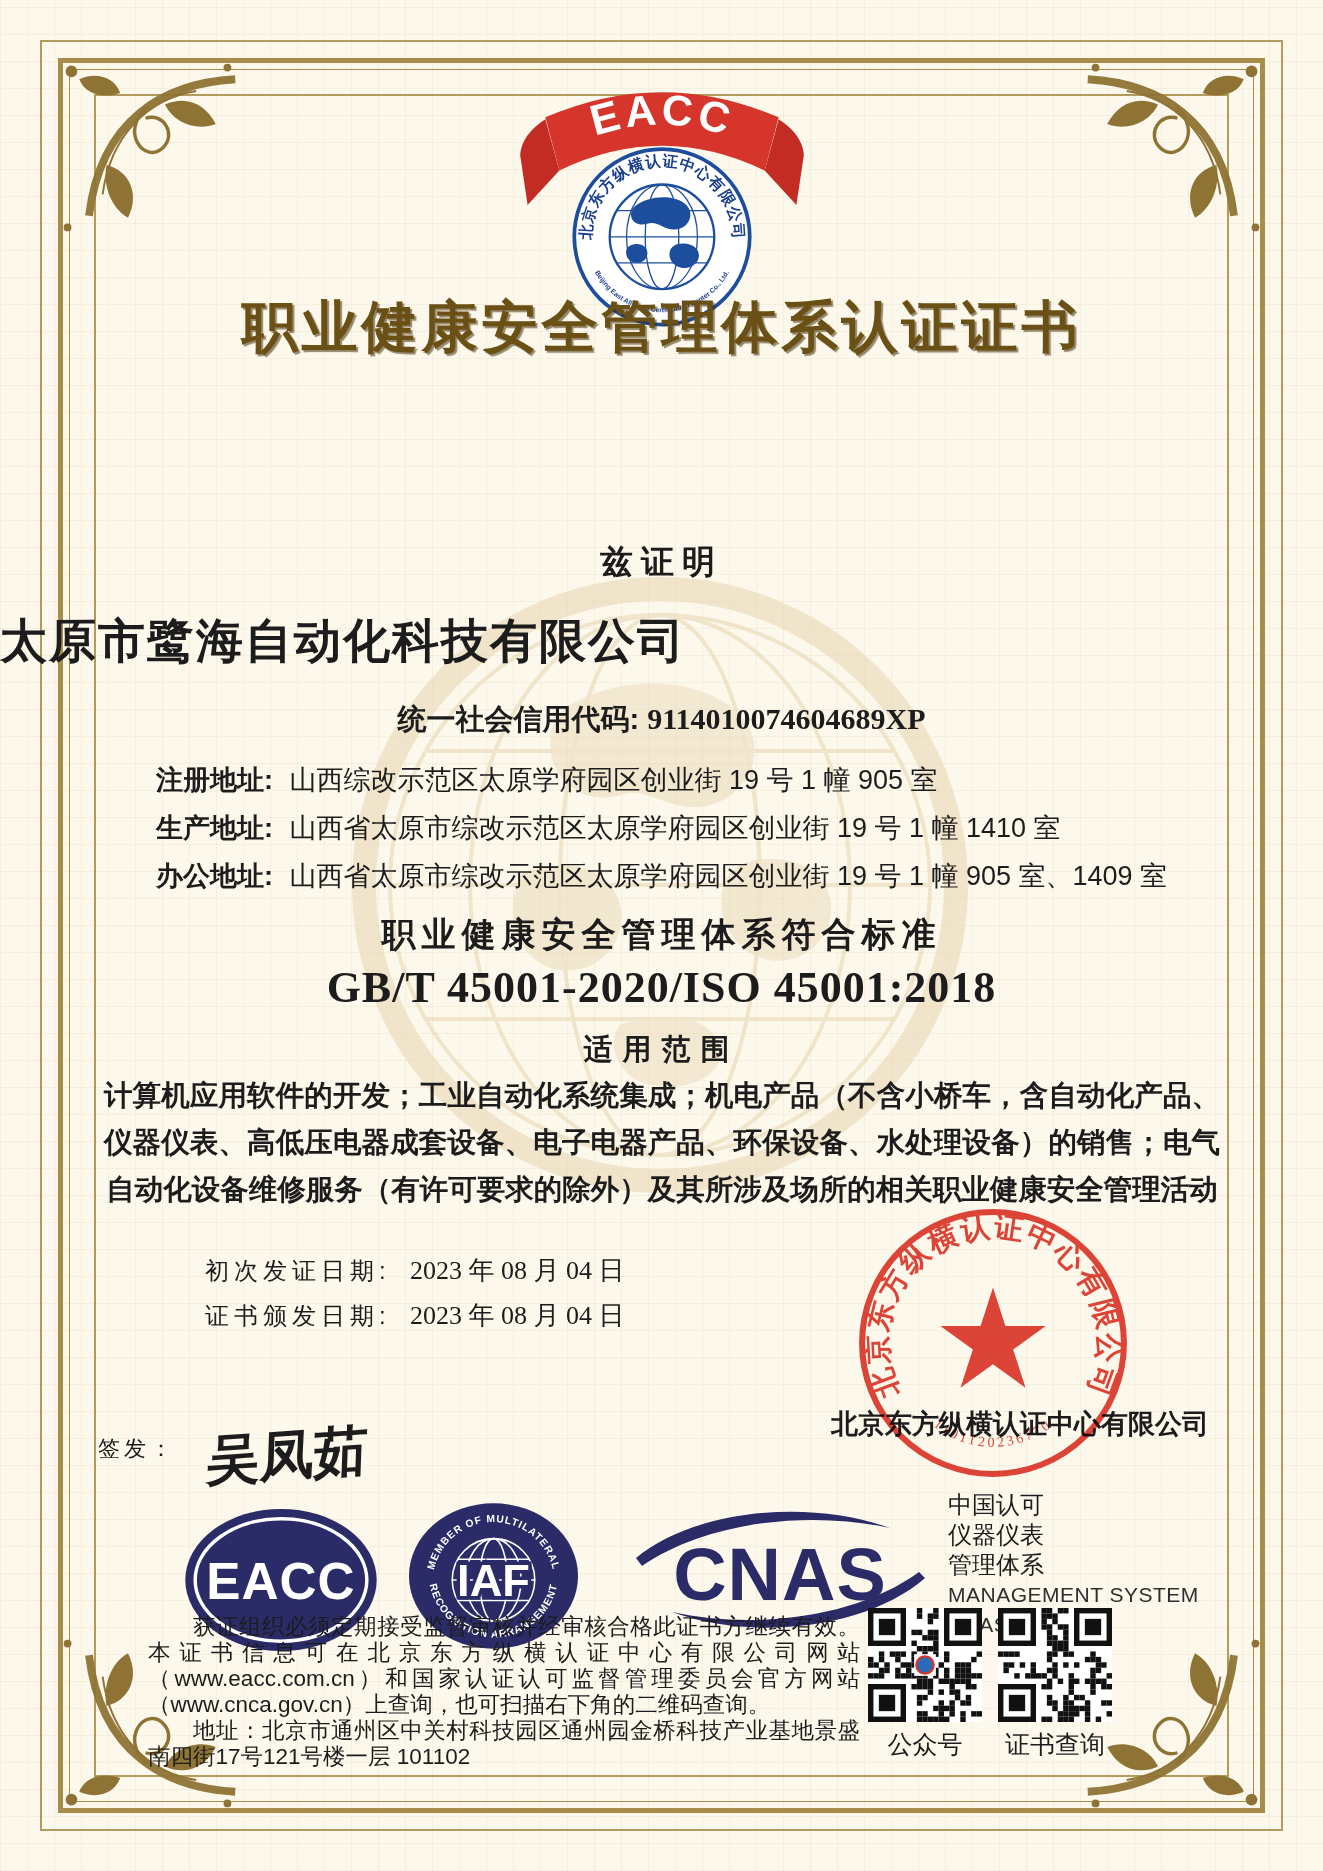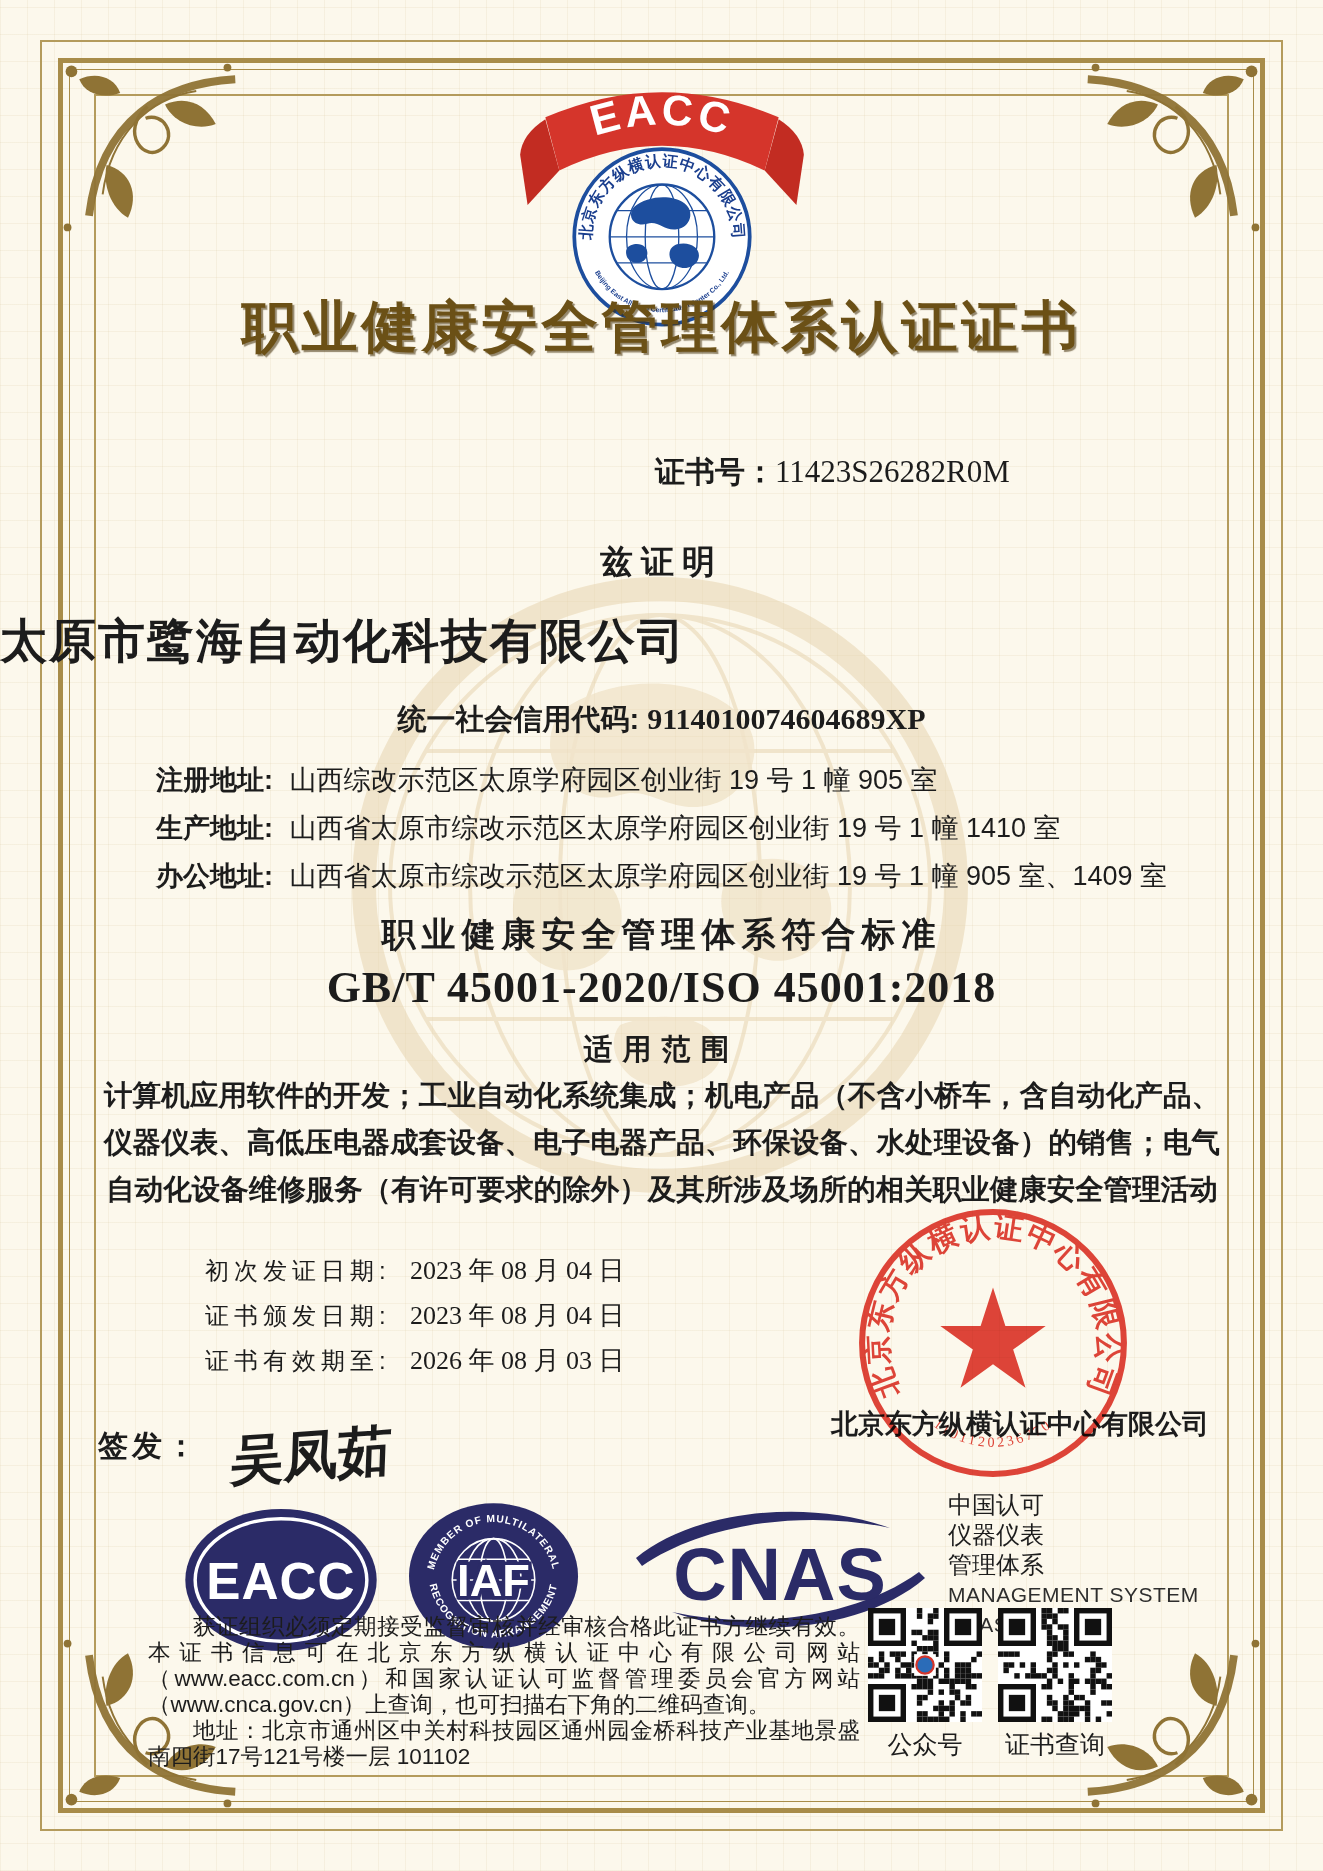--- a/index.html
+++ b/index.html
@@ -46,21 +46,21 @@
     font-family:"Liberation Serif",serif;letter-spacing:1px;}
   .scopehead{top:1030px;left:0;width:100%;text-align:center;font-size:29px;font-weight:600;letter-spacing:10px;}
   .scope{top:1072px;left:104px;width:1116px;font-size:28.5px;font-weight:600;line-height:47px;
     text-align:justify;text-align-last:center;}
   .dates{left:205px;top:1248px;}
   .dates .row{height:45px;display:flex;align-items:center;}
   .dates .lab{font-size:24px;font-weight:500;letter-spacing:5px;width:205px;}
   .dates .val{font-family:"Liberation Serif",serif;font-size:26px;}
   .issuer{top:1406px;left:810px;width:420px;text-align:center;font-size:27px;font-weight:600;z-index:2;}
   .signrow{top:1420px;left:98px;z-index:2;}
-  .signrow .lab{font-size:30px;font-weight:700;letter-spacing:4px;vertical-align:18px;}
+  .signrow .lab{font-size:22px;font-weight:400;letter-spacing:4px;vertical-align:18px;}
   .signrow .sig{display:inline-block;font-family:"Liberation Serif",serif;font-weight:700;
     font-size:54px;margin-left:26px;transform:rotate(-4deg) skewX(-6deg);}
   .seal{left:852px;top:1202px;width:282px;height:282px;opacity:.9;mix-blend-mode:multiply;z-index:3;}
   
   .eaccmark{left:182px;top:1506px;width:198px;height:148px;}
   .iafmark{left:408px;top:1500px;width:172px;height:152px;}
   .cnasmark{left:628px;top:1506px;width:305px;height:126px;}
   .cnastext{left:948px;top:1490px;line-height:30px;}
   .cnastext .cn{font-size:24px;font-weight:500;}
   .cnastext .en{font-size:21px;font-weight:500;color:#2e2e2e;letter-spacing:.5px;}
@@ -163,23 +163,20 @@
       <path d="M305,42 L290,97 L324,134 L332,80 Q330,58 305,42 Z" fill="#c22c22"></path>
       <path d="M55,40 Q180,-14 305,40 L290,97 Q180,44 70,97 Z" fill="#d5352b"></path>
     </g>
     <text font-size="46" font-weight="900" fill="#ffffff" letter-spacing="4" font-family="Liberation Sans, sans-serif">
       <textPath href="#ribArc" startOffset="50%" text-anchor="middle">EACC</textPath>
     </text>
   </svg>
 
   <div class="abs title">职业健康安全管理体系认证证书</div>
 
-  <div class="abs certno">
-    <span class="lab">证书号：</span><span class="val">11423S26282R0M</span>
-  </div>
 
   <div class="abs certify">兹证明</div>
   <div class="abs company">太原市鹭海自动化科技有限公司</div>
 
   <div class="abs credit">
     <span class="lab">统一社会信用代码: </span>
     <span class="val">9114010074604689XP</span>
   </div>
 
   <div class="abs addr">
@@ -203,24 +200,20 @@
   <div class="abs scope">计算机应用软件的开发；工业自动化系统集成；机电产品（不含小桥车，含自动化产品、仪器仪表、高低压电器成套设备、电子电器产品、环保设备、水处理设备）的销售；电气自动化设备维修服务（有许可要求的除外）及其所涉及场所的相关职业健康安全管理活动</div>
 
   <div class="abs dates">
     <div class="row">
       <span class="lab">初次发证日期:</span>
       <span class="val">2023 年 08 月 04 日</span>
     </div>
     <div class="row">
       <span class="lab">证书颁发日期:</span>
       <span class="val">2023 年 08 月 04 日</span>
-    </div>
-    <div class="row">
-      <span class="lab">证书有效期至:</span>
-      <span class="val">2026 年 08 月 03 日</span>
     </div>
   </div>
 
   <div class="abs issuer">北京东方纵横认证中心有限公司</div>
   <div class="abs signrow">
     <span class="lab">签发：</span>
     <span class="sig">吴凤茹</span>
   </div>
 
   <svg class="abs seal" viewBox="0 0 280 280">

